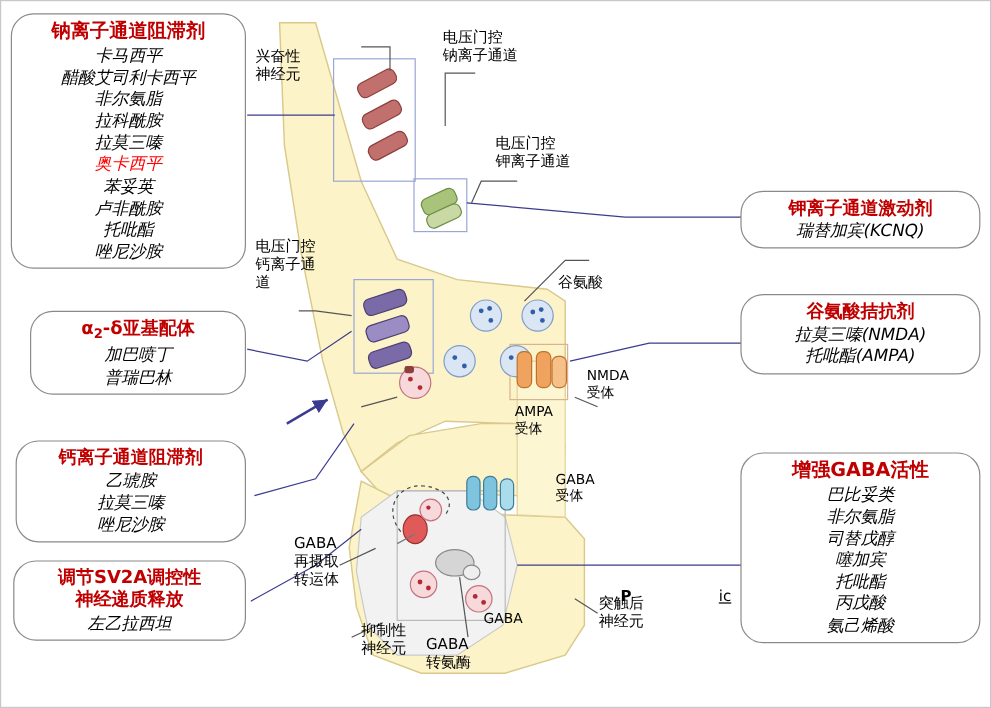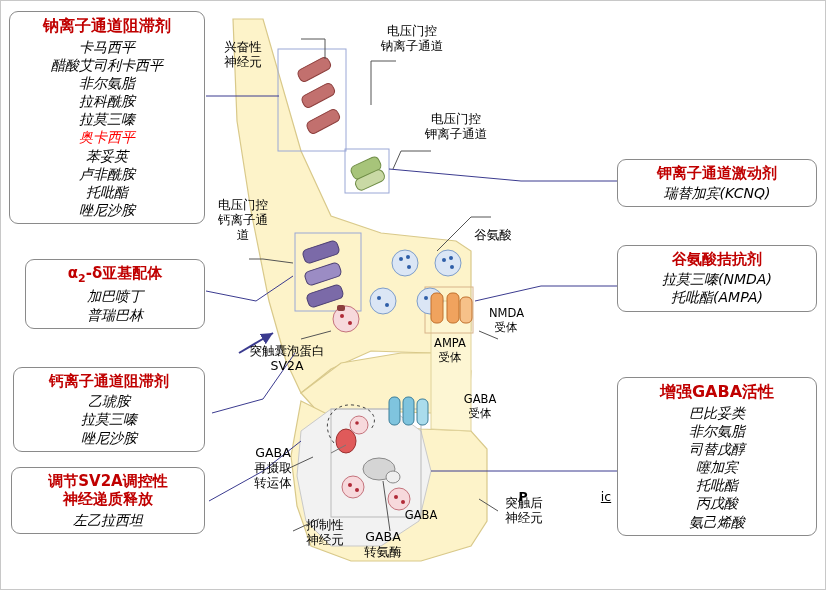--- a/index.html
+++ b/index.html
@@ -9,21 +9,21 @@
     font-family:"DejaVu Sans","Liberation Sans",sans-serif;
     overflow:hidden;
     position:relative;
   }
   #stage{position:relative;width:826px;height:590px;border:1px solid #c8c8c8;box-sizing:border-box;}
 
   
   .box{
     position:absolute;
     border:1px solid #8a8a8a;
-    border-radius:9px;
+    border-radius:19px;
     background:#ffffff;
     box-sizing:border-box;
     text-align:center;
     padding:4px 6px;
     line-height:1.28;
   }
   .box .title{
     color:#c00000;
     font-weight:bold;
     font-size:16px;
@@ -39,21 +39,20 @@
   }
   .box .item.hl{color:#ff0000;}
   .box .title.sub{font-size:15px;}
 
   
   .lbl{
     position:absolute;
     font-size:12.5px;
     color:#000;
     line-height:1.2;
-    text-align:center;
     white-space:pre-line;
   }
   .lbl.small{font-size:11.5px;}
 
   svg.art{position:absolute;left:0;top:0;width:826px;height:590px;}
 </style>
 </head>
 <body>
 
 <div id="stage">
@@ -248,22 +247,20 @@
 钠离子通道</div>
 
   <div class="lbl" style="left:412px;top:110px;width:86px;">电压门控
 钾离子通道</div>
 
   <div class="lbl" style="left:212px;top:196px;width:60px;">电压门控
 钙离子通道</div>
 
   <div class="lbl" style="left:464px;top:206px;width:56px;margin-top:20px;">谷氨酸</div>
 
-  <div class="lbl" style="left:244px;top:342px;width:84px;">突触囊泡蛋白
-SV2A</div>
 
   <div class="lbl small" style="left:428px;top:336px;width:42px;">AMPA
 受体</div>
 
   <div class="lbl small" style="left:488px;top:306px;width:34px;">NMDA
 受体</div>
 
   <div class="lbl small" style="left:462px;top:392px;width:34px;">GABA
 受体</div>
 

